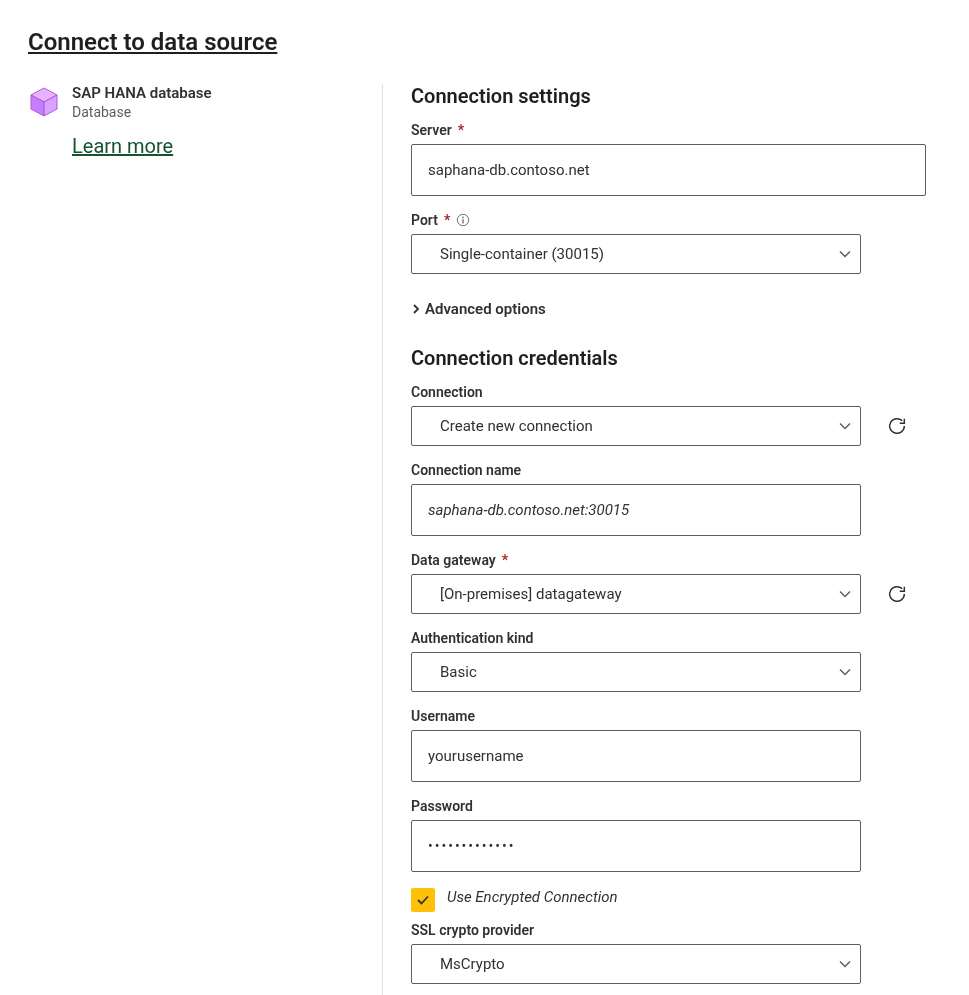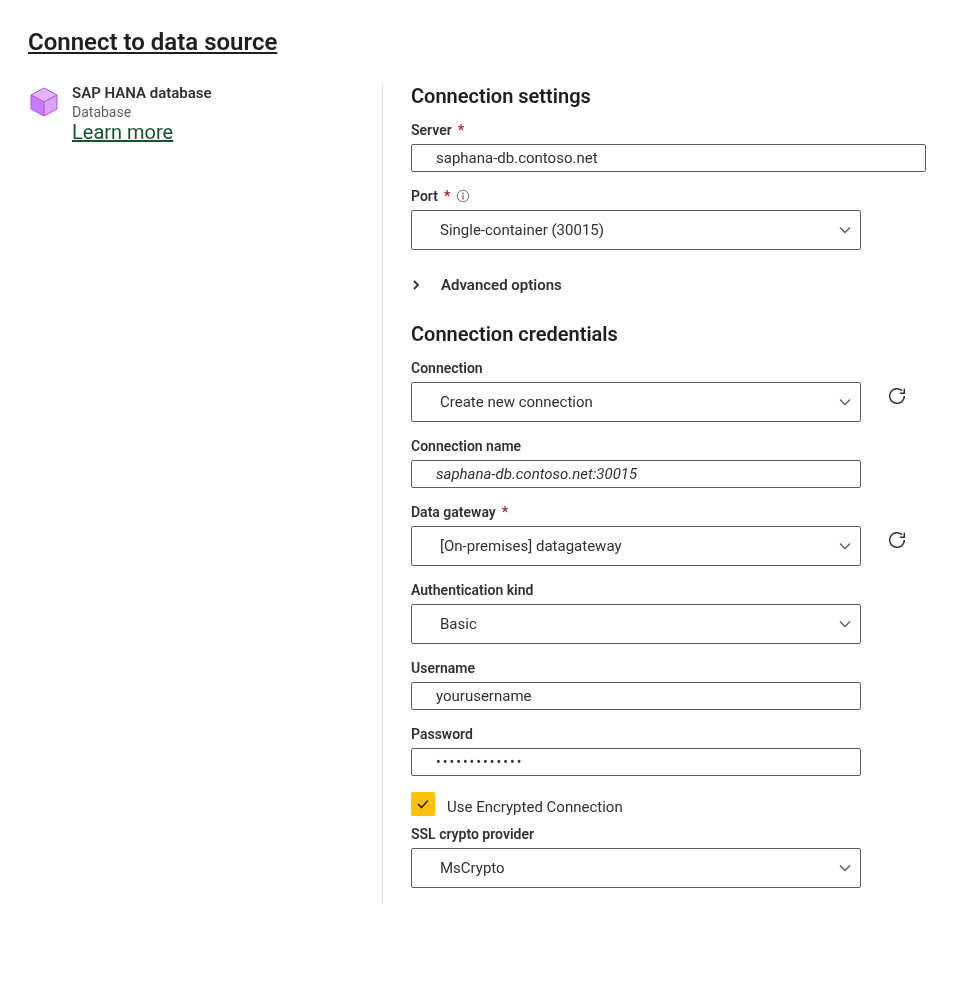--- a/index.html
+++ b/index.html
@@ -37,20 +37,21 @@
   }
   .source-info .source-name {
     font-size: 15px;
     font-weight: 600;
     color: #323130;
     margin-bottom: 2px;
   }
   .source-info .source-type {
     font-size: 14px;
     color: #605e5c;
+    margin-bottom: 14px;
   }
   .source-info a.learn-more {
     font-size: 20px;
     color: #14532d;
     text-decoration: underline;
     cursor: pointer;
   }
   .main {
     flex: 1;
     padding-left: 28px;
@@ -85,24 +86,24 @@
   .info-icon {
     width: 14px;
     height: 14px;
     display: inline-flex;
     align-items: center;
     justify-content: center;
   }
   .info-icon svg { width:14px; height:14px; }
   .text-input {
     width: 515px;
-    height: 28px;
+    height: 52px;
     border: 1px solid #605e5c;
     border-radius: 2px;
-    padding: 0 24px;
+    padding: 0 16px;
     font-size: 15px;
     font-family: inherit;
     color: #323130;
     background: #fff;
     outline: none;
   }
   .dropdown {
     position: relative;
     width: 450px;
   }
@@ -122,52 +123,53 @@
   .dropdown-box .chevron {
     position: absolute;
     right: 10px;
     top: 50%;
     transform: translateY(-50%);
     pointer-events: none;
   }
   .chevron svg { width:12px; height:12px; display:block; }
   .row-with-action {
     display: flex;
-    align-items: flex-start;
+    align-items: center;
     gap: 22px;
   }
   .refresh-btn {
     width: 28px;
     height: 28px;
     border: none;
     background: transparent;
     padding: 0;
     cursor: pointer;
     display:flex;
     align-items:center;
     justify-content:center;
     color:#323130;
   }
   .refresh-btn svg { width:22px; height:22px; }
   .advanced-toggle {
     display: inline-flex;
     align-items: center;
-    gap: 20px;
+    gap: 4px;
     font-size: 15px;
     font-weight: 600;
     cursor: pointer;
     margin-top: 10px;
     color: #323130;
   }
   .advanced-toggle .caret svg { width:10px; height:10px; }
   .checkbox-row {
     display: flex;
-    align-items: flex-end;
+    align-items: flex-start;
     gap: 12px;
     margin-bottom: 10px;
+    font-style: italic;
   }
   .checkbox {
     width: 24px;
     height: 24px;
     background: #ffc107;
     display: flex;
     align-items: center;
     justify-content: center;
     border-radius: 2px;
     cursor: pointer;

